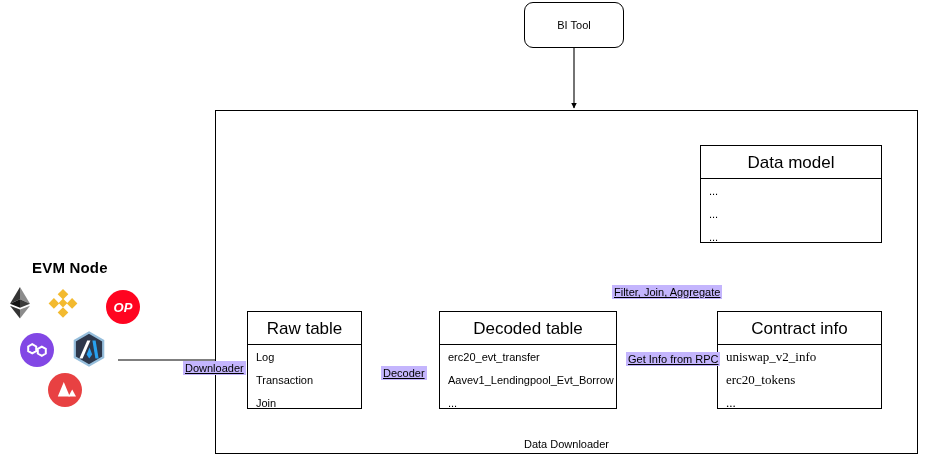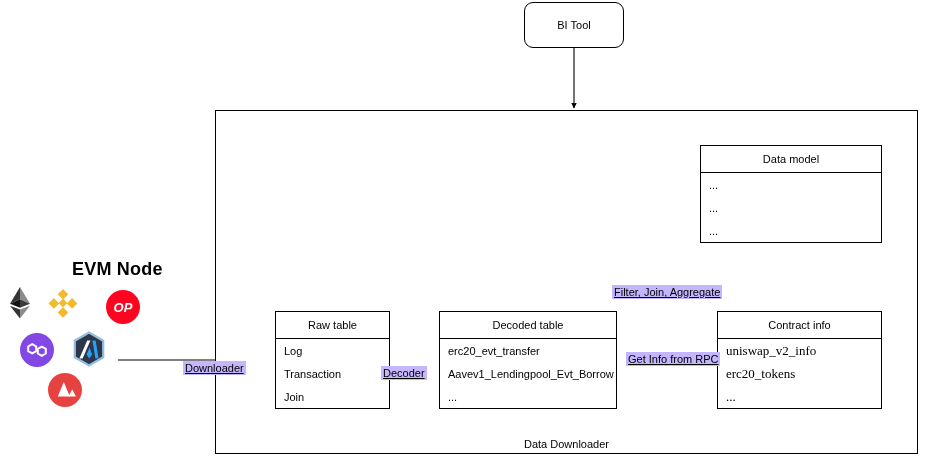--- a/index.html
+++ b/index.html
@@ -35,21 +35,21 @@
     border: 1px solid #000000;
     background: #ffffff;
   }
   .box-rounded {
     border-radius: 9px;
   }
   .box-title {
     box-sizing: border-box;
     width: 100%;
     text-align: center;
-    font-size: 11px;
+    font-size: 17px;
     color: #000000;
     line-height: 1;
     padding: 8px 4px 7px 4px;
     border-bottom: 1px solid #000000;
     white-space: nowrap;
     overflow: hidden;
   }
   .row {
     box-sizing: border-box;
     font-size: 11px;
@@ -109,21 +109,20 @@
     height: 98px;
   }
   #data-model .row { height: 23px; }
 
   
   #raw-table {
     left: 247px;
     top: 311px;
     width: 115px;
     height: 98px;
-    margin-left: 28px;
   }
   #raw-table .row { height: 23px; }
 
   
   #decoded-table {
     left: 439px;
     top: 311px;
     width: 178px;
     height: 98px;
   }
@@ -136,25 +135,24 @@
     width: 165px;
     height: 98px;
   }
   #contract-info .row { height: 23px; }
 
   
   #evm-node-title {
     position: absolute;
     left: 32px;
     top: 259px;
-    font-size: 18px;
+    font-size: 15px;
     font-weight: bold;
     color: #000000;
     letter-spacing: 0.2px;
-    margin-left: 40px;
   }
   .chain-logo {
     position: absolute;
     width: 38px;
     height: 38px;
   }
   #logo-ethereum  { left: 1px;  top: 284px; }
   #logo-bnb       { left: 44px; top: 285px; }
   #logo-optimism  { left: 104px;top: 288px; }
   #logo-polygon   { left: 18px; top: 331px; }

